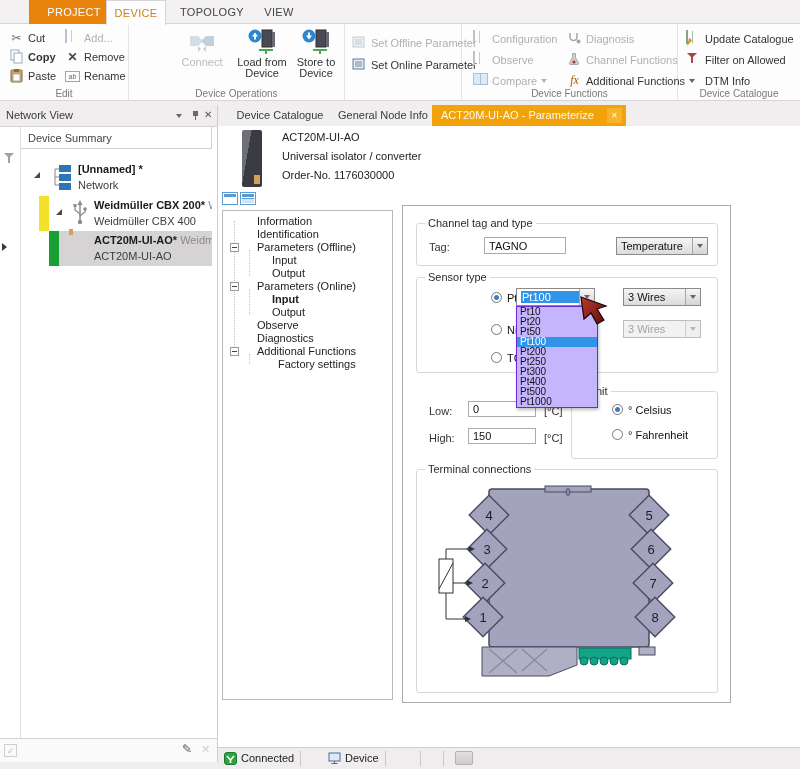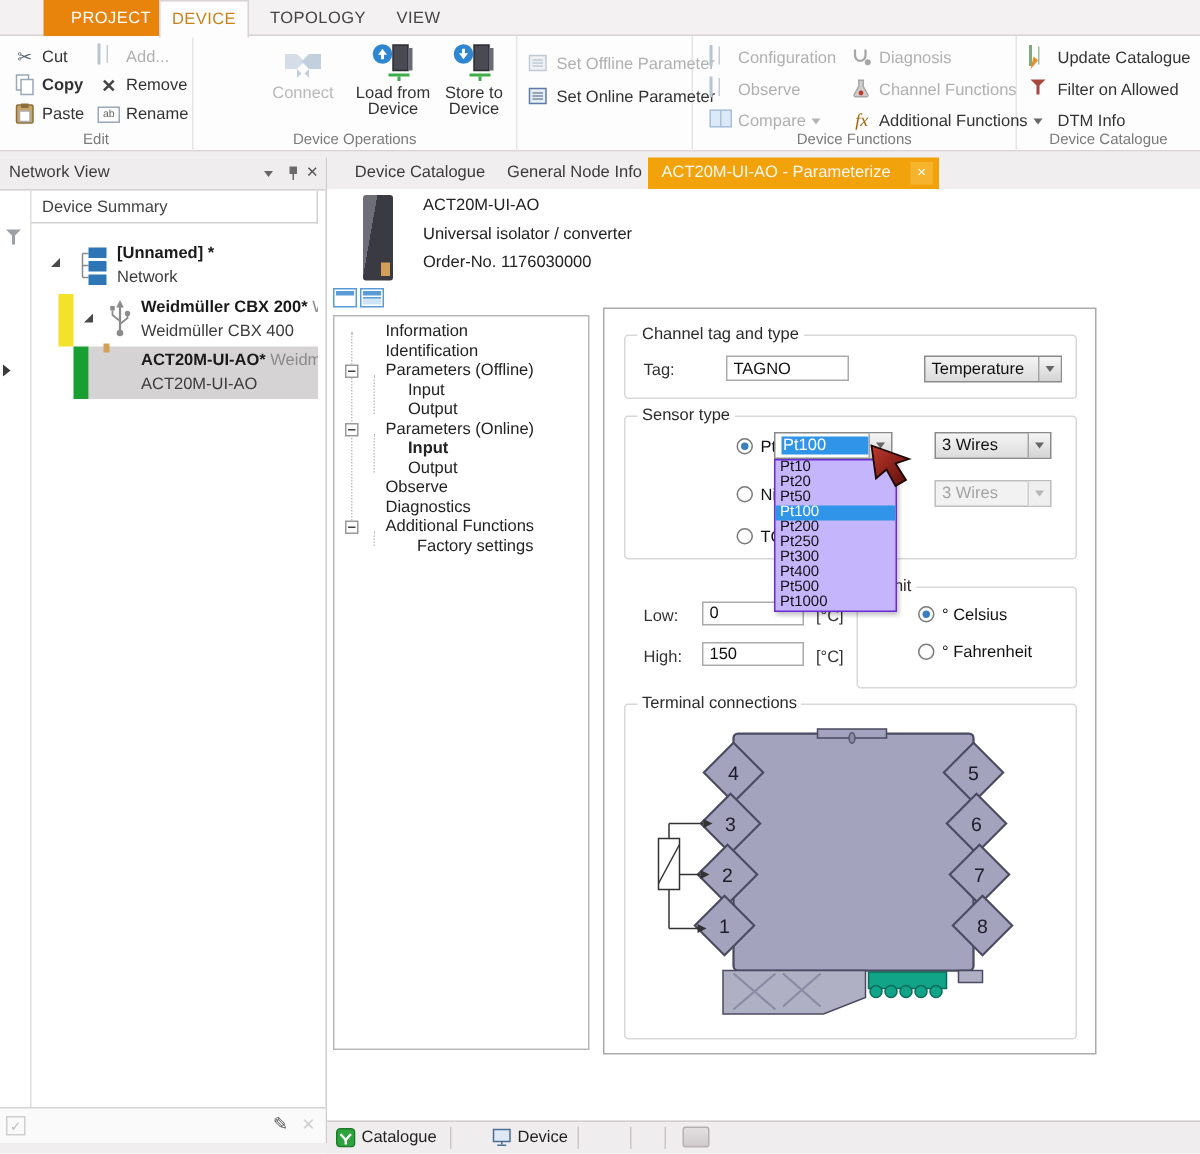--- a/index.html
+++ b/index.html
@@ -528,21 +528,21 @@
 </div>
 
 <div class="abs statusbar">
   <span class="abs" style="left:6px;top:4px;">
     <svg width="13" height="13">
         <rect x="0.5" y="0.5" width="12" height="12" rx="2.5" fill="#2ca33c" stroke="#1d7a2a"></rect>
         <path d="M3,4 L6.5,8 L10,4" stroke="#fff" stroke-width="1.6" fill="none"></path>
         <line x1="6.5" y1="8" x2="6.5" y2="11" stroke="#fff" stroke-width="1.6"></line>
       </svg>
   </span>
-  <span class="abs" style="left:23px;top:4px;color:#222;">Catalogue</span>
+  <span class="abs" style="left:23px;top:4px;color:#222;">Connected</span>
   <span class="ssep" style="left:82px;"></span>
   <span class="abs" style="left:110px;top:4px;">
     <svg width="13" height="13">
         <rect x="1" y="1" width="11" height="8" fill="#dfe9f5" stroke="#4a6d96"></rect>
         <line x1="6.5" y1="9" x2="6.5" y2="11" stroke="#4a6d96"></line>
         <line x1="3.5" y1="11.5" x2="9.5" y2="11.5" stroke="#4a6d96"></line>
       </svg>
   </span>
   <span class="abs" style="left:127px;top:4px;color:#222;">Device</span>
   <span class="ssep" style="left:167px;"></span>

